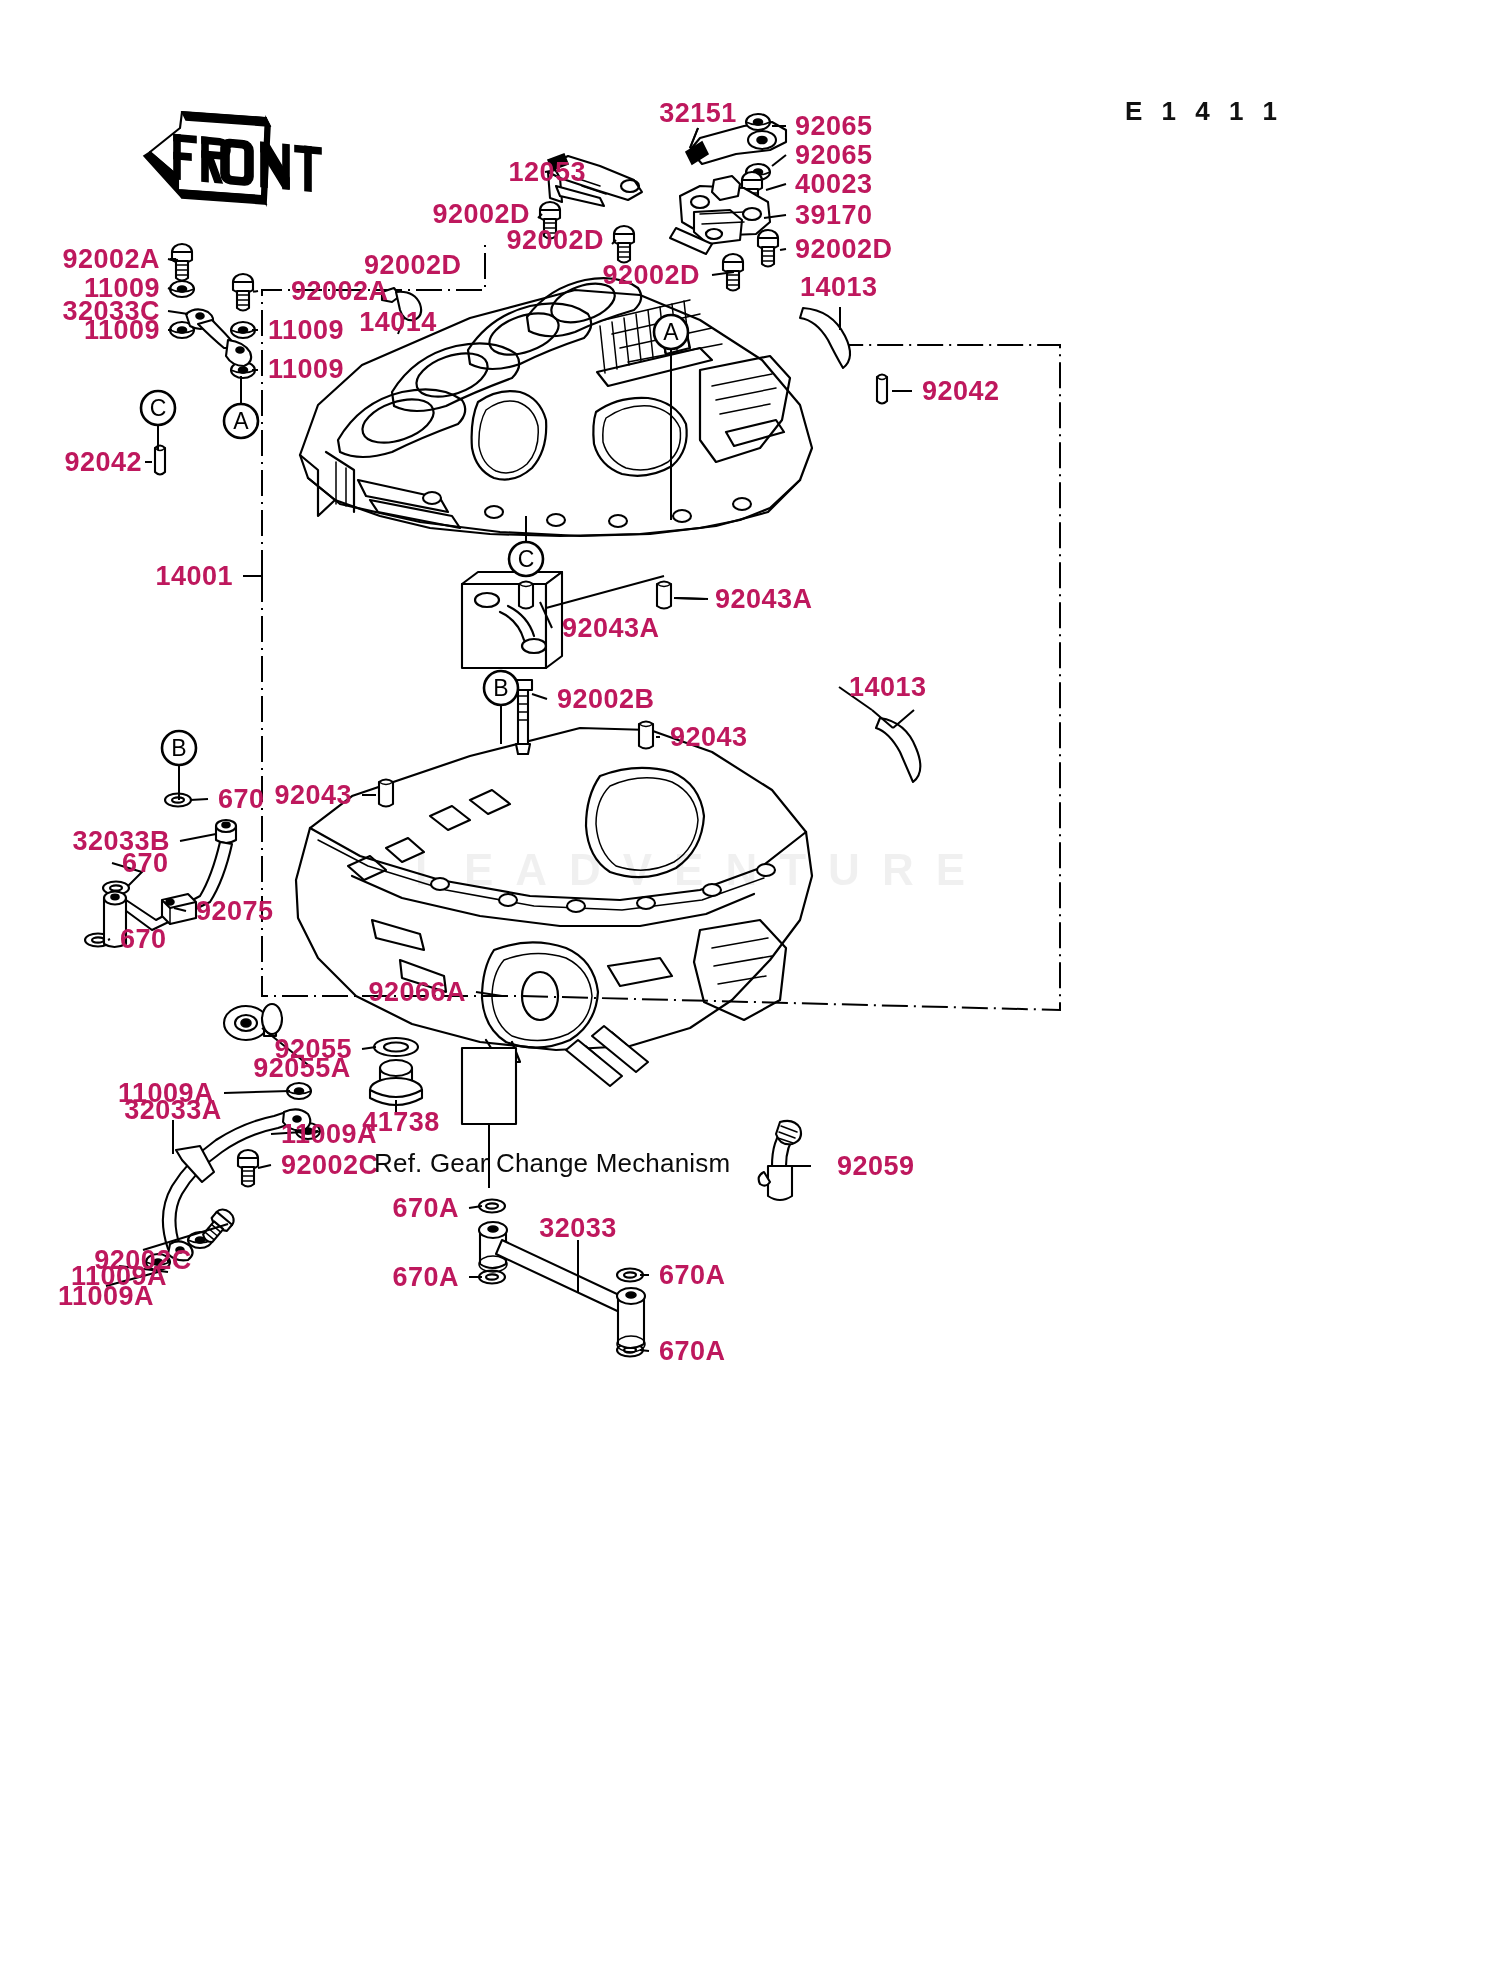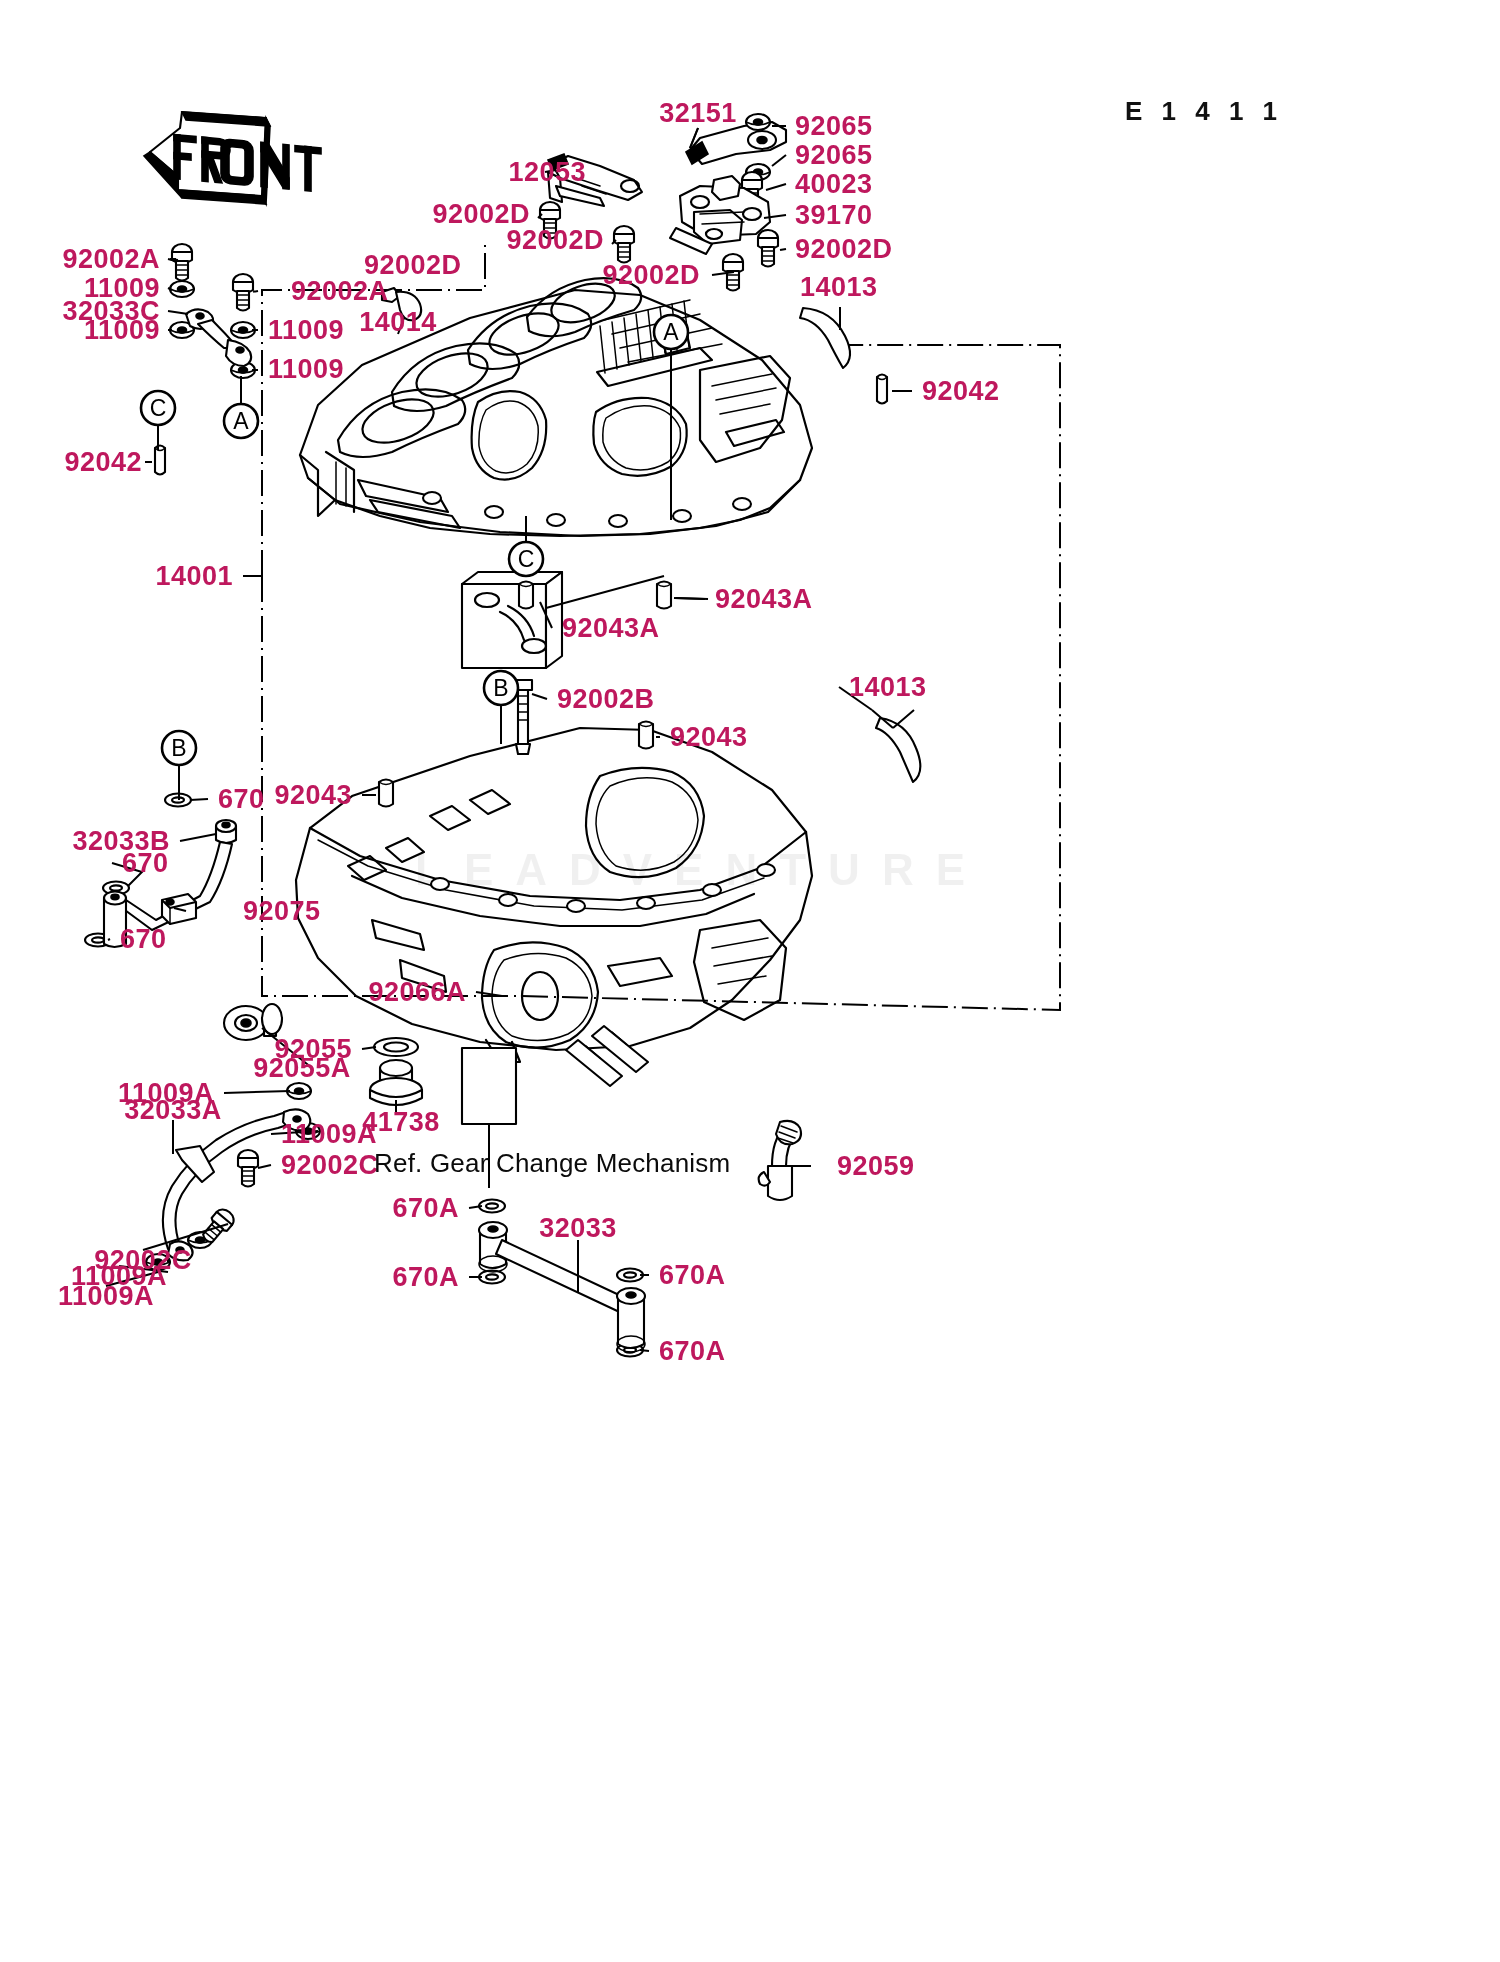--- a/index.html
+++ b/index.html
@@ -580,21 +580,21 @@
       <div class="lbl r" style="left: 233px; top: 576px;">14001</div>
       <div class="lbl l" style="left: 715px; top: 599px;">92043A</div>
       <div class="lbl l" style="left: 562px; top: 628px;">92043A</div>
       <div class="lbl l" style="left: 557px; top: 699px;">92002B</div>
       <div class="lbl l" style="left: 849px; top: 687px;">14013</div>
       <div class="lbl l" style="left: 670px; top: 737px;">92043</div>
       <div class="lbl l" style="left: 218px; top: 799px;">670</div>
       <div class="lbl r" style="left: 352px; top: 795px;">92043</div>
       <div class="lbl r" style="left: 170px; top: 841px;">32033B</div>
       <div class="lbl l" style="left: 122px; top: 863px;">670</div>
-      <div class="lbl l" style="left: 196px; top: 911px; padding-left: 47px;">92075</div>
+      <div class="lbl l" style="left: 196px; top: 911px;">92075</div>
       <div class="lbl l" style="left: 120px; top: 939px;">670</div>
       <div class="lbl r" style="left: 466px; top: 992px;">92066A</div>
       <div class="lbl r" style="left: 352px; top: 1049px;">92055</div>
       <div class="lbl c" style="left: 302px; top: 1068px;">92055A</div>
       <div class="lbl r" style="left: 214px; top: 1093px;">11009A</div>
       <div class="lbl c" style="left: 173px; top: 1110px;">32033A</div>
       <div class="lbl l" style="left: 281px; top: 1134px;">11009A</div>
       <div class="lbl c" style="left: 401px; top: 1122px;">41738</div>
       <div class="lbl l" style="left: 837px; top: 1166px;">92059</div>
       <div class="lbl l" style="left: 281px; top: 1165px;">92002C</div>

